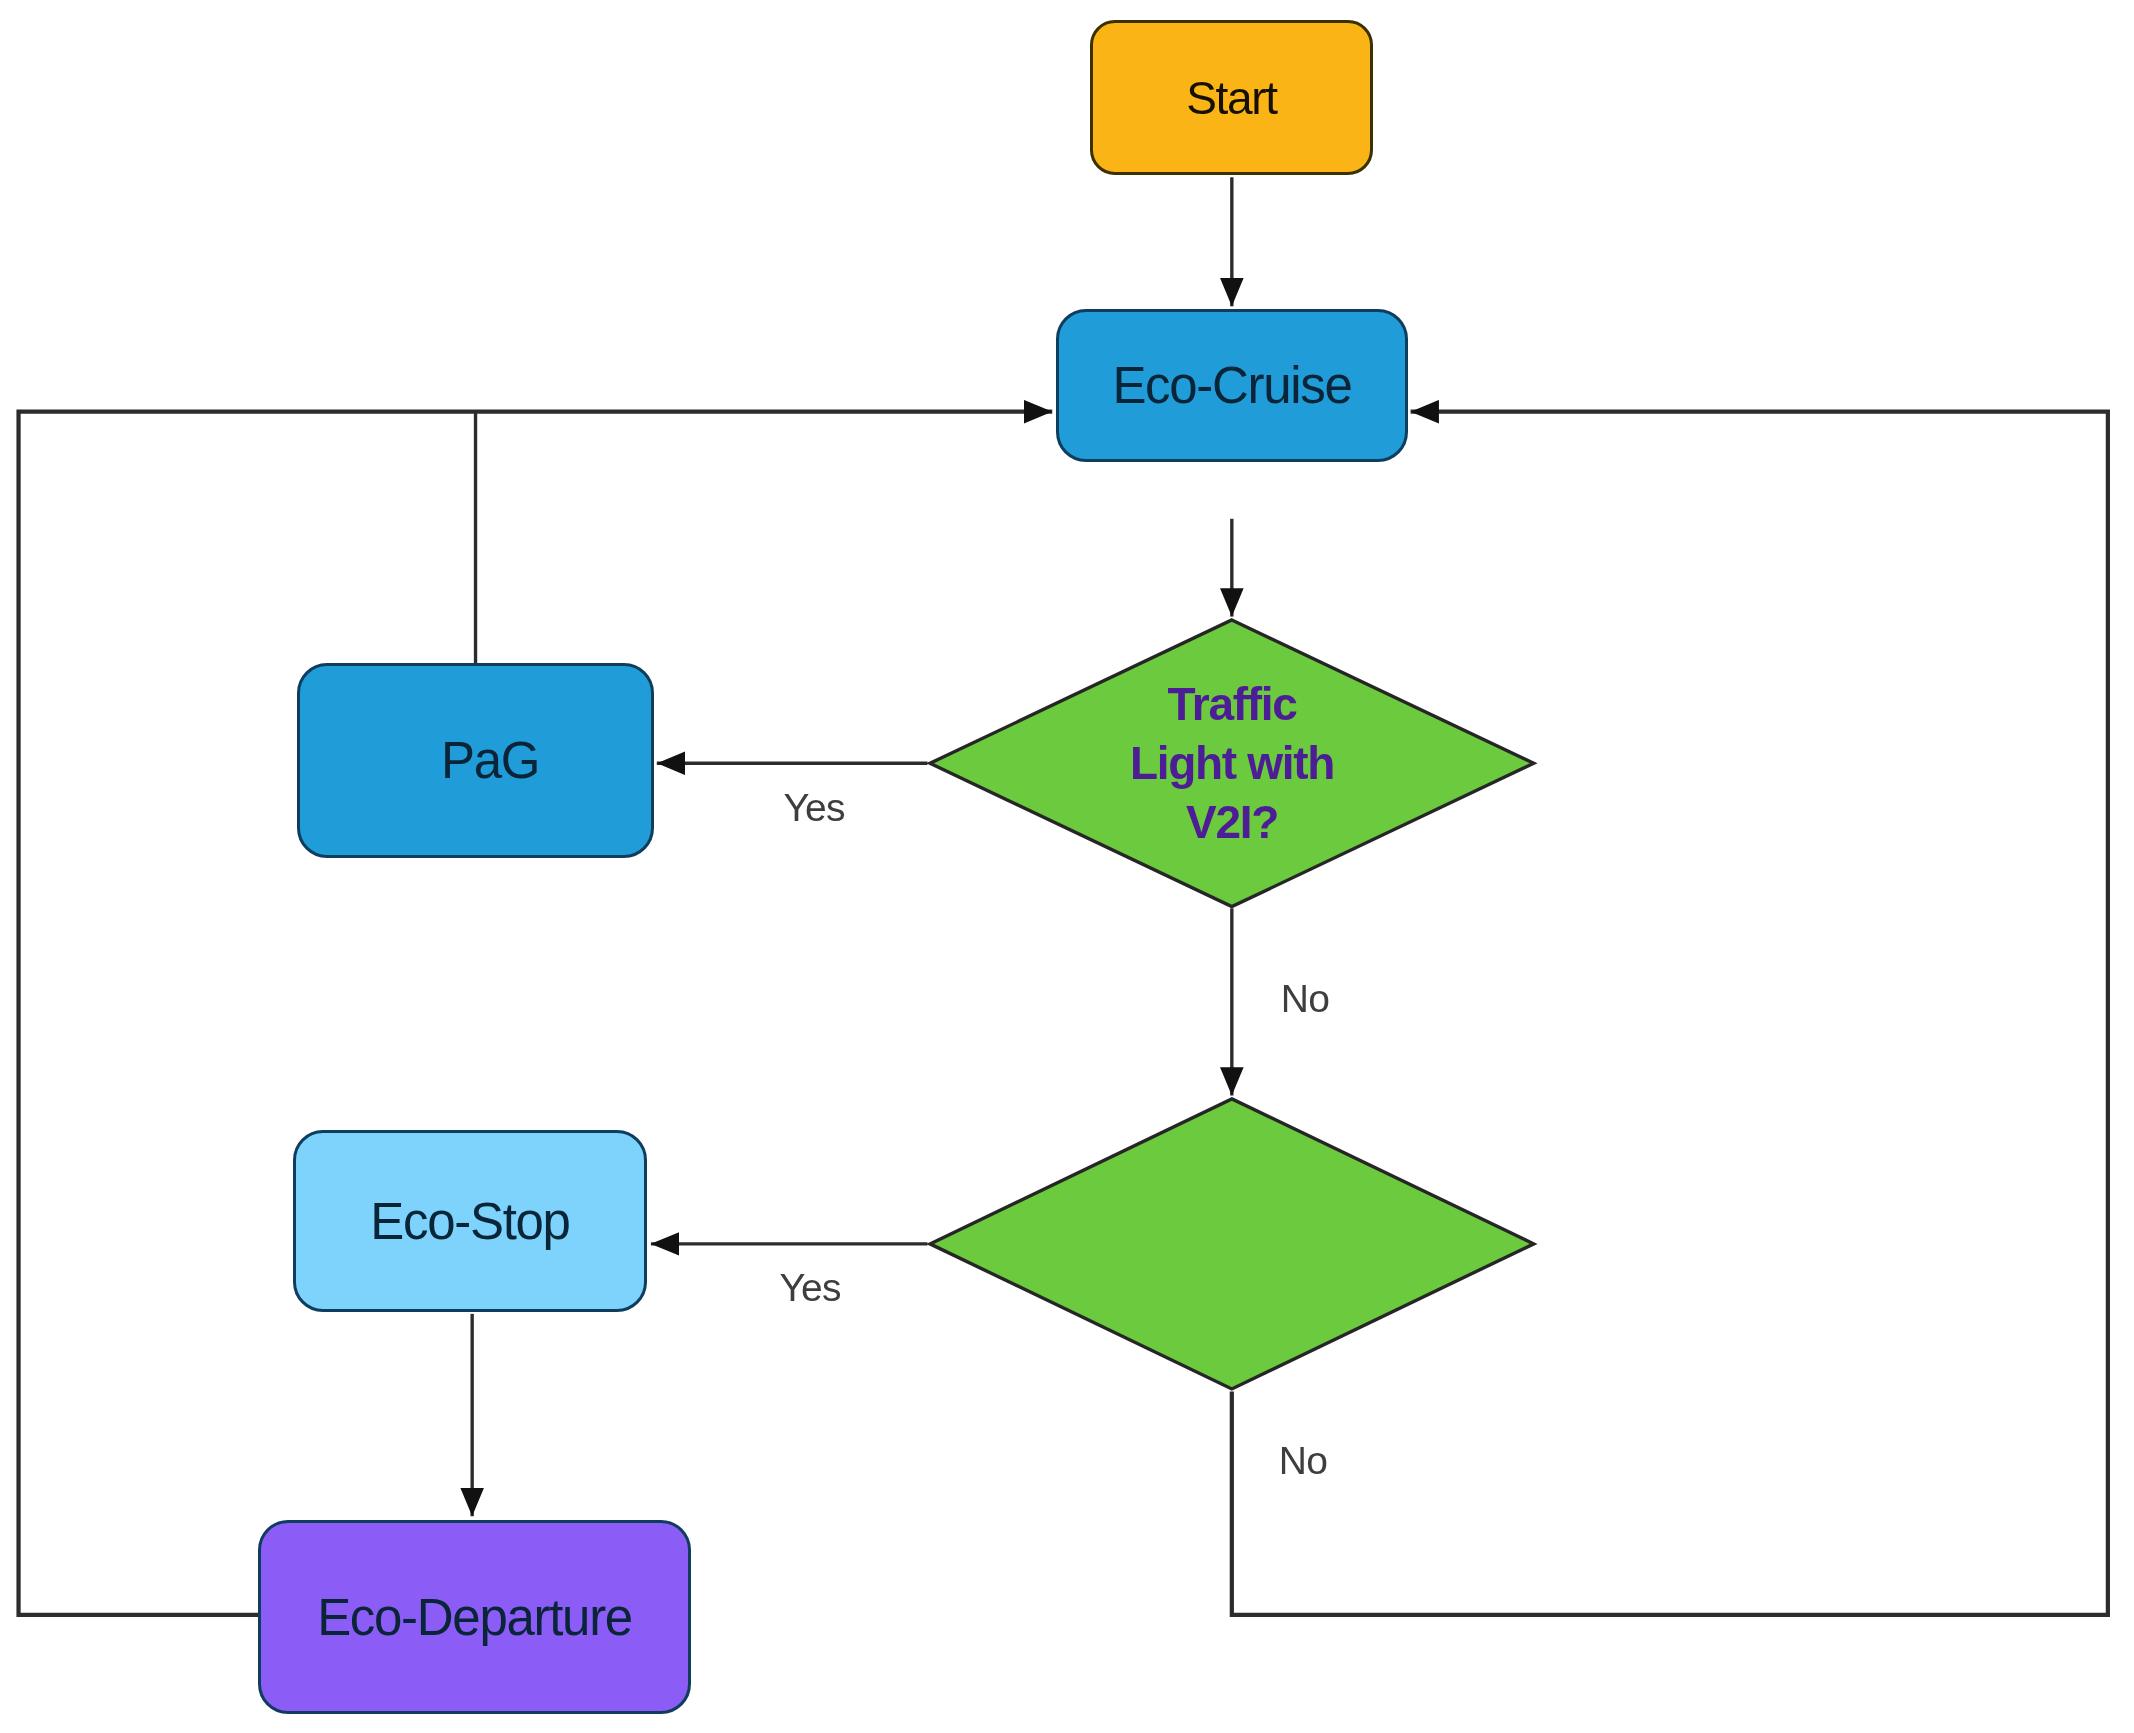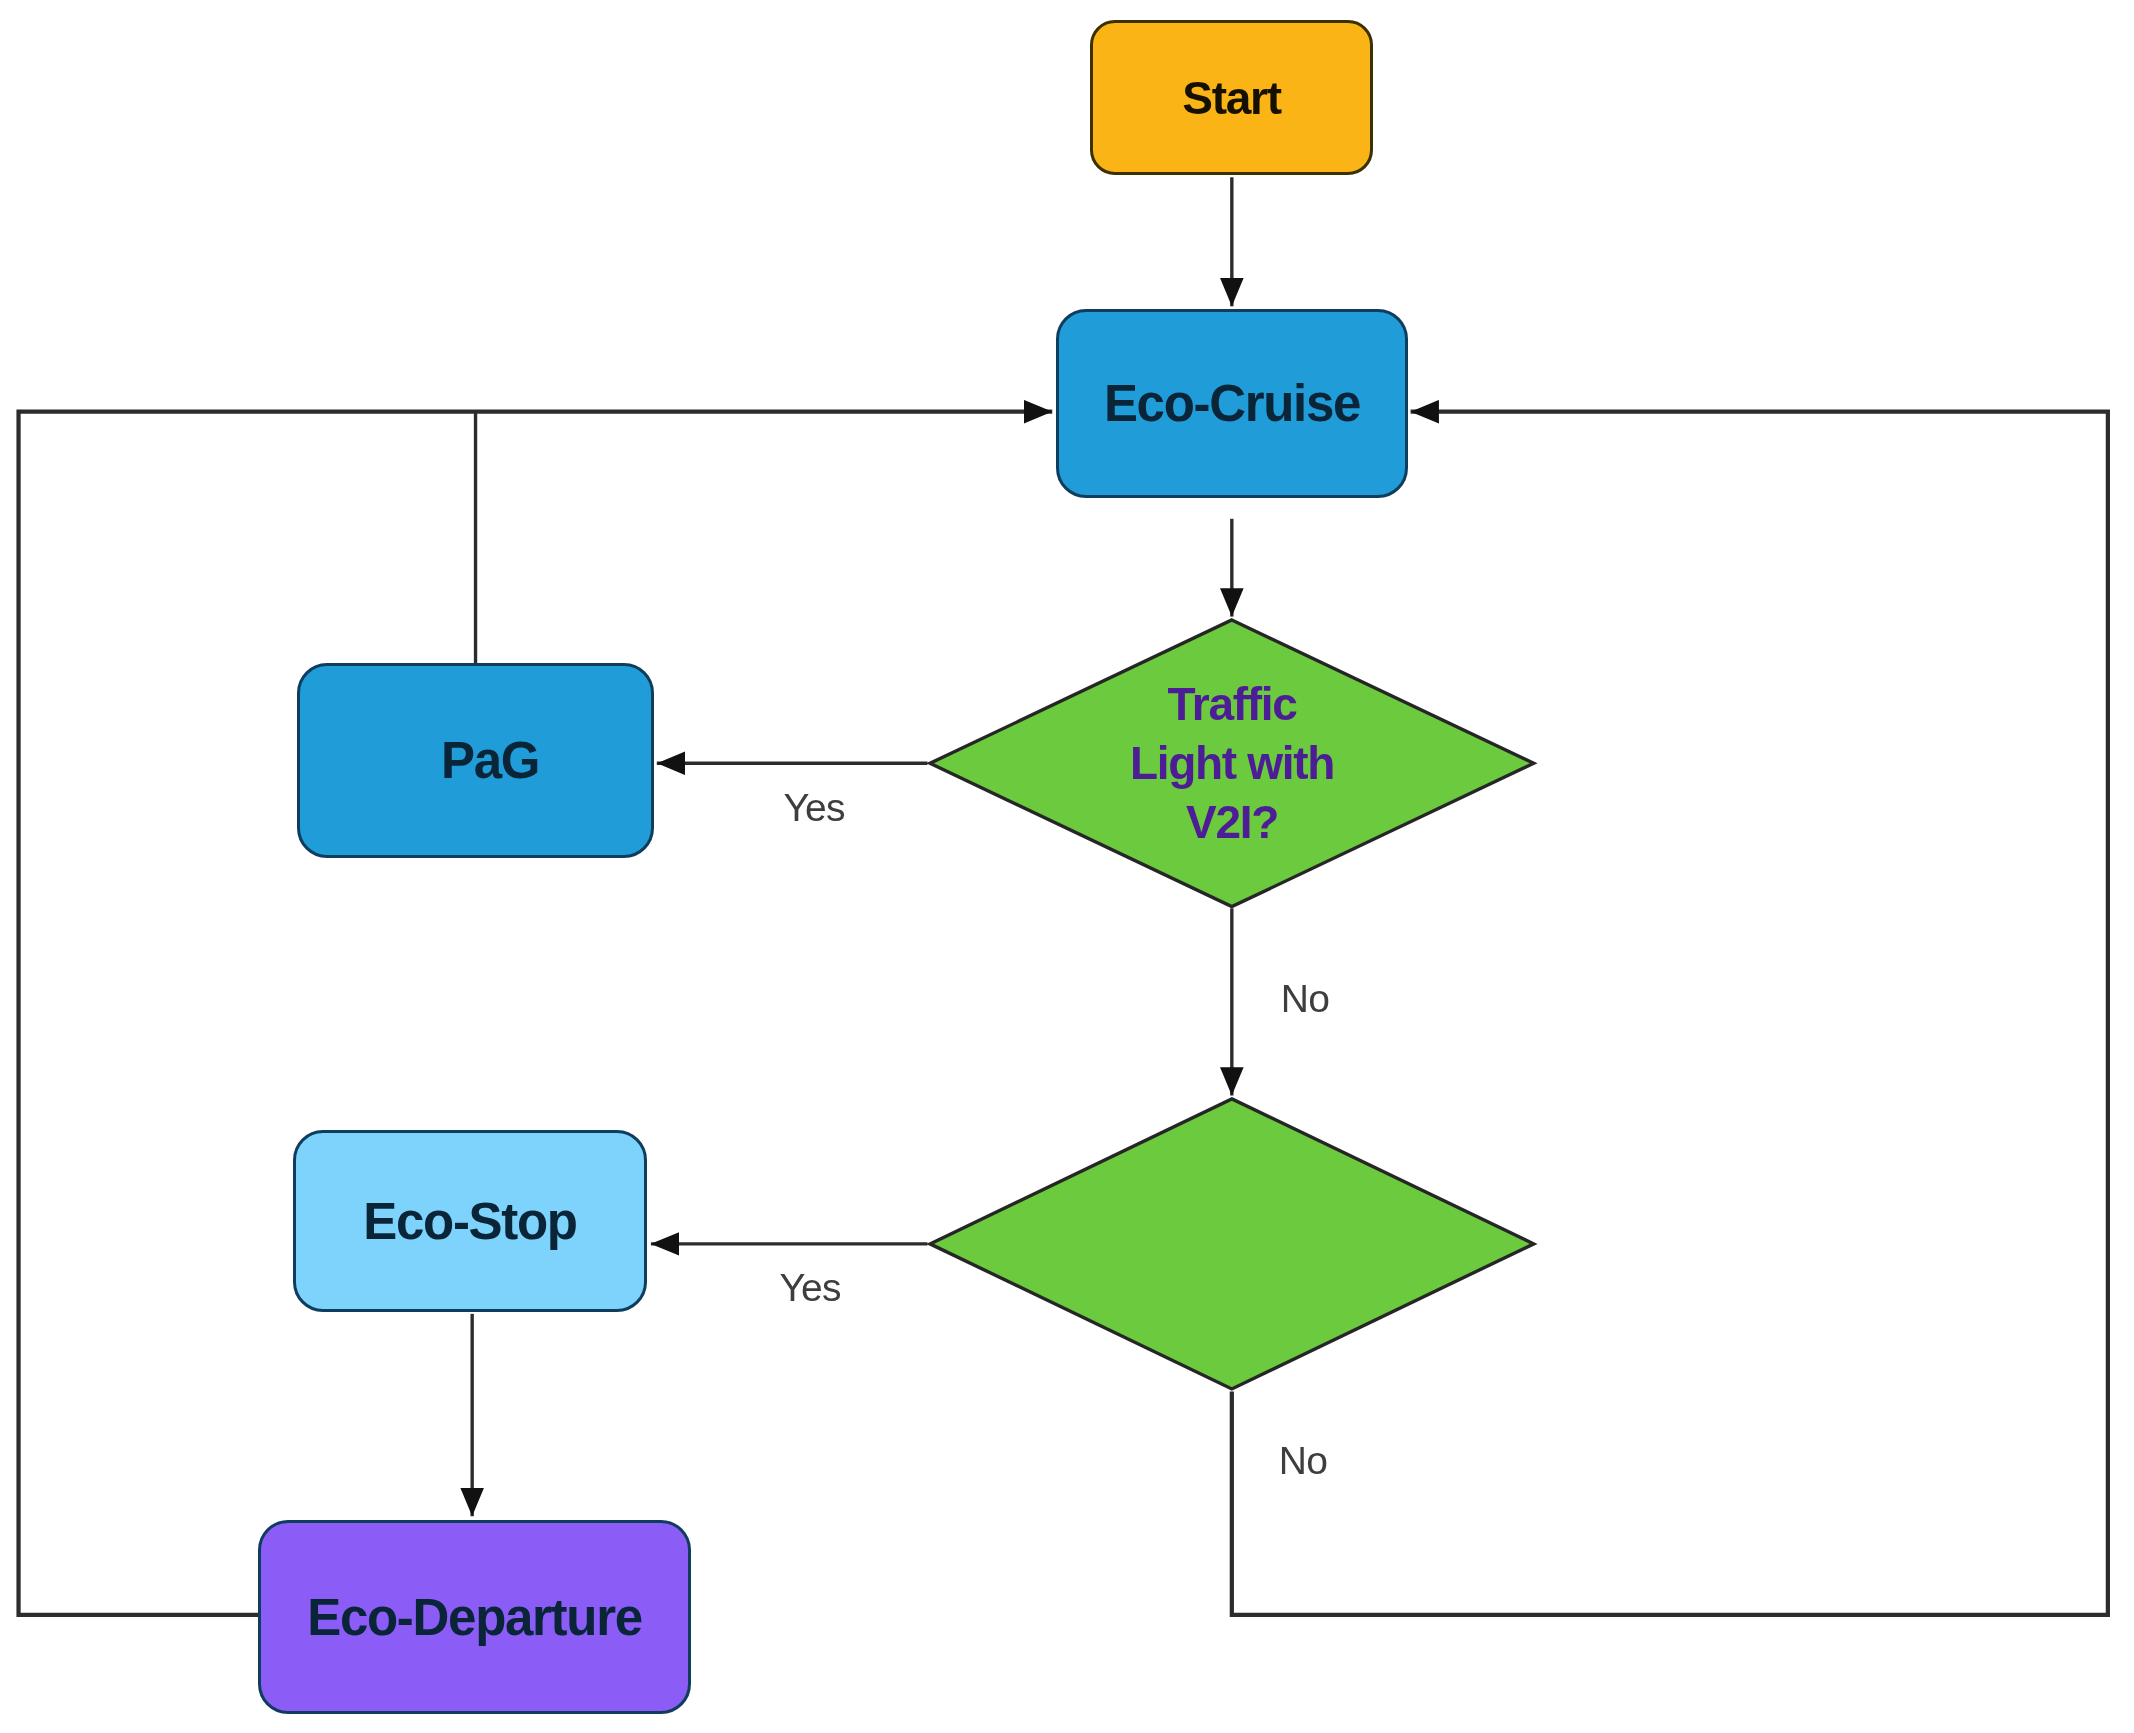--- a/index.html
+++ b/index.html
@@ -3,25 +3,25 @@
 <meta charset="utf-8">
 <style>
   html,body{margin:0;padding:0;background:#ffffff;}
   .canvas{position:relative;width:2134px;height:1734px;background:#ffffff;overflow:hidden;
           font-family:"Liberation Sans", sans-serif;}
   .wires{position:absolute;left:0;top:0;width:2134px;height:1734px;}
   .wire{fill:none;stroke:#2c2c2c;stroke-width:4;stroke-linejoin:miter;}
   .wire.loop{stroke-width:5;}
   .diamond{stroke:#262626;stroke-width:4;stroke-linejoin:miter;}
   .node{position:absolute;display:flex;align-items:center;justify-content:center;
-        box-sizing:border-box;border:3.4px solid #000;font-weight:700;text-align:center;
+        box-sizing:border-box;border:3.4px solid #000;font-weight:400;text-align:center;
         letter-spacing:-1.3px;}
   .rect{border-radius:30px;}
   .n-start{left:1090px;top:20px;width:283px;height:155px;border-radius:25px;font-size:46px;}
-  .n-ecocruise{left:1056px;top:309px;width:352px;height:189px;font-size:51px;}
+  .n-ecocruise{left:1056px;top:309px;width:352px;height:153px;font-size:51px;}
   .n-pag{left:297px;top:663px;width:357px;height:195px;font-size:51px;}
   .n-ecostop{left:293px;top:1130px;width:354px;height:182px;font-size:51px;}
   .n-ecodeparture{left:258px;top:1520px;width:433px;height:194px;font-size:51px;}
   .dlabel{position:absolute;transform:translate(-50%,-50%);font-weight:700;font-size:46px;
           line-height:1.28;color:#4c1d95;text-align:center;white-space:pre-line;letter-spacing:-1.3px;}
   .dl-1{left:1232px;top:763px;}
   .dl-2{left:1232px;top:1244px;}
   .elabel{position:absolute;transform:translate(-50%,-50%);font-size:39px;font-weight:400;
           color:#3e3e3e;letter-spacing:-0.8px;}
   .el-yes1{left:814px;top:808px;}

